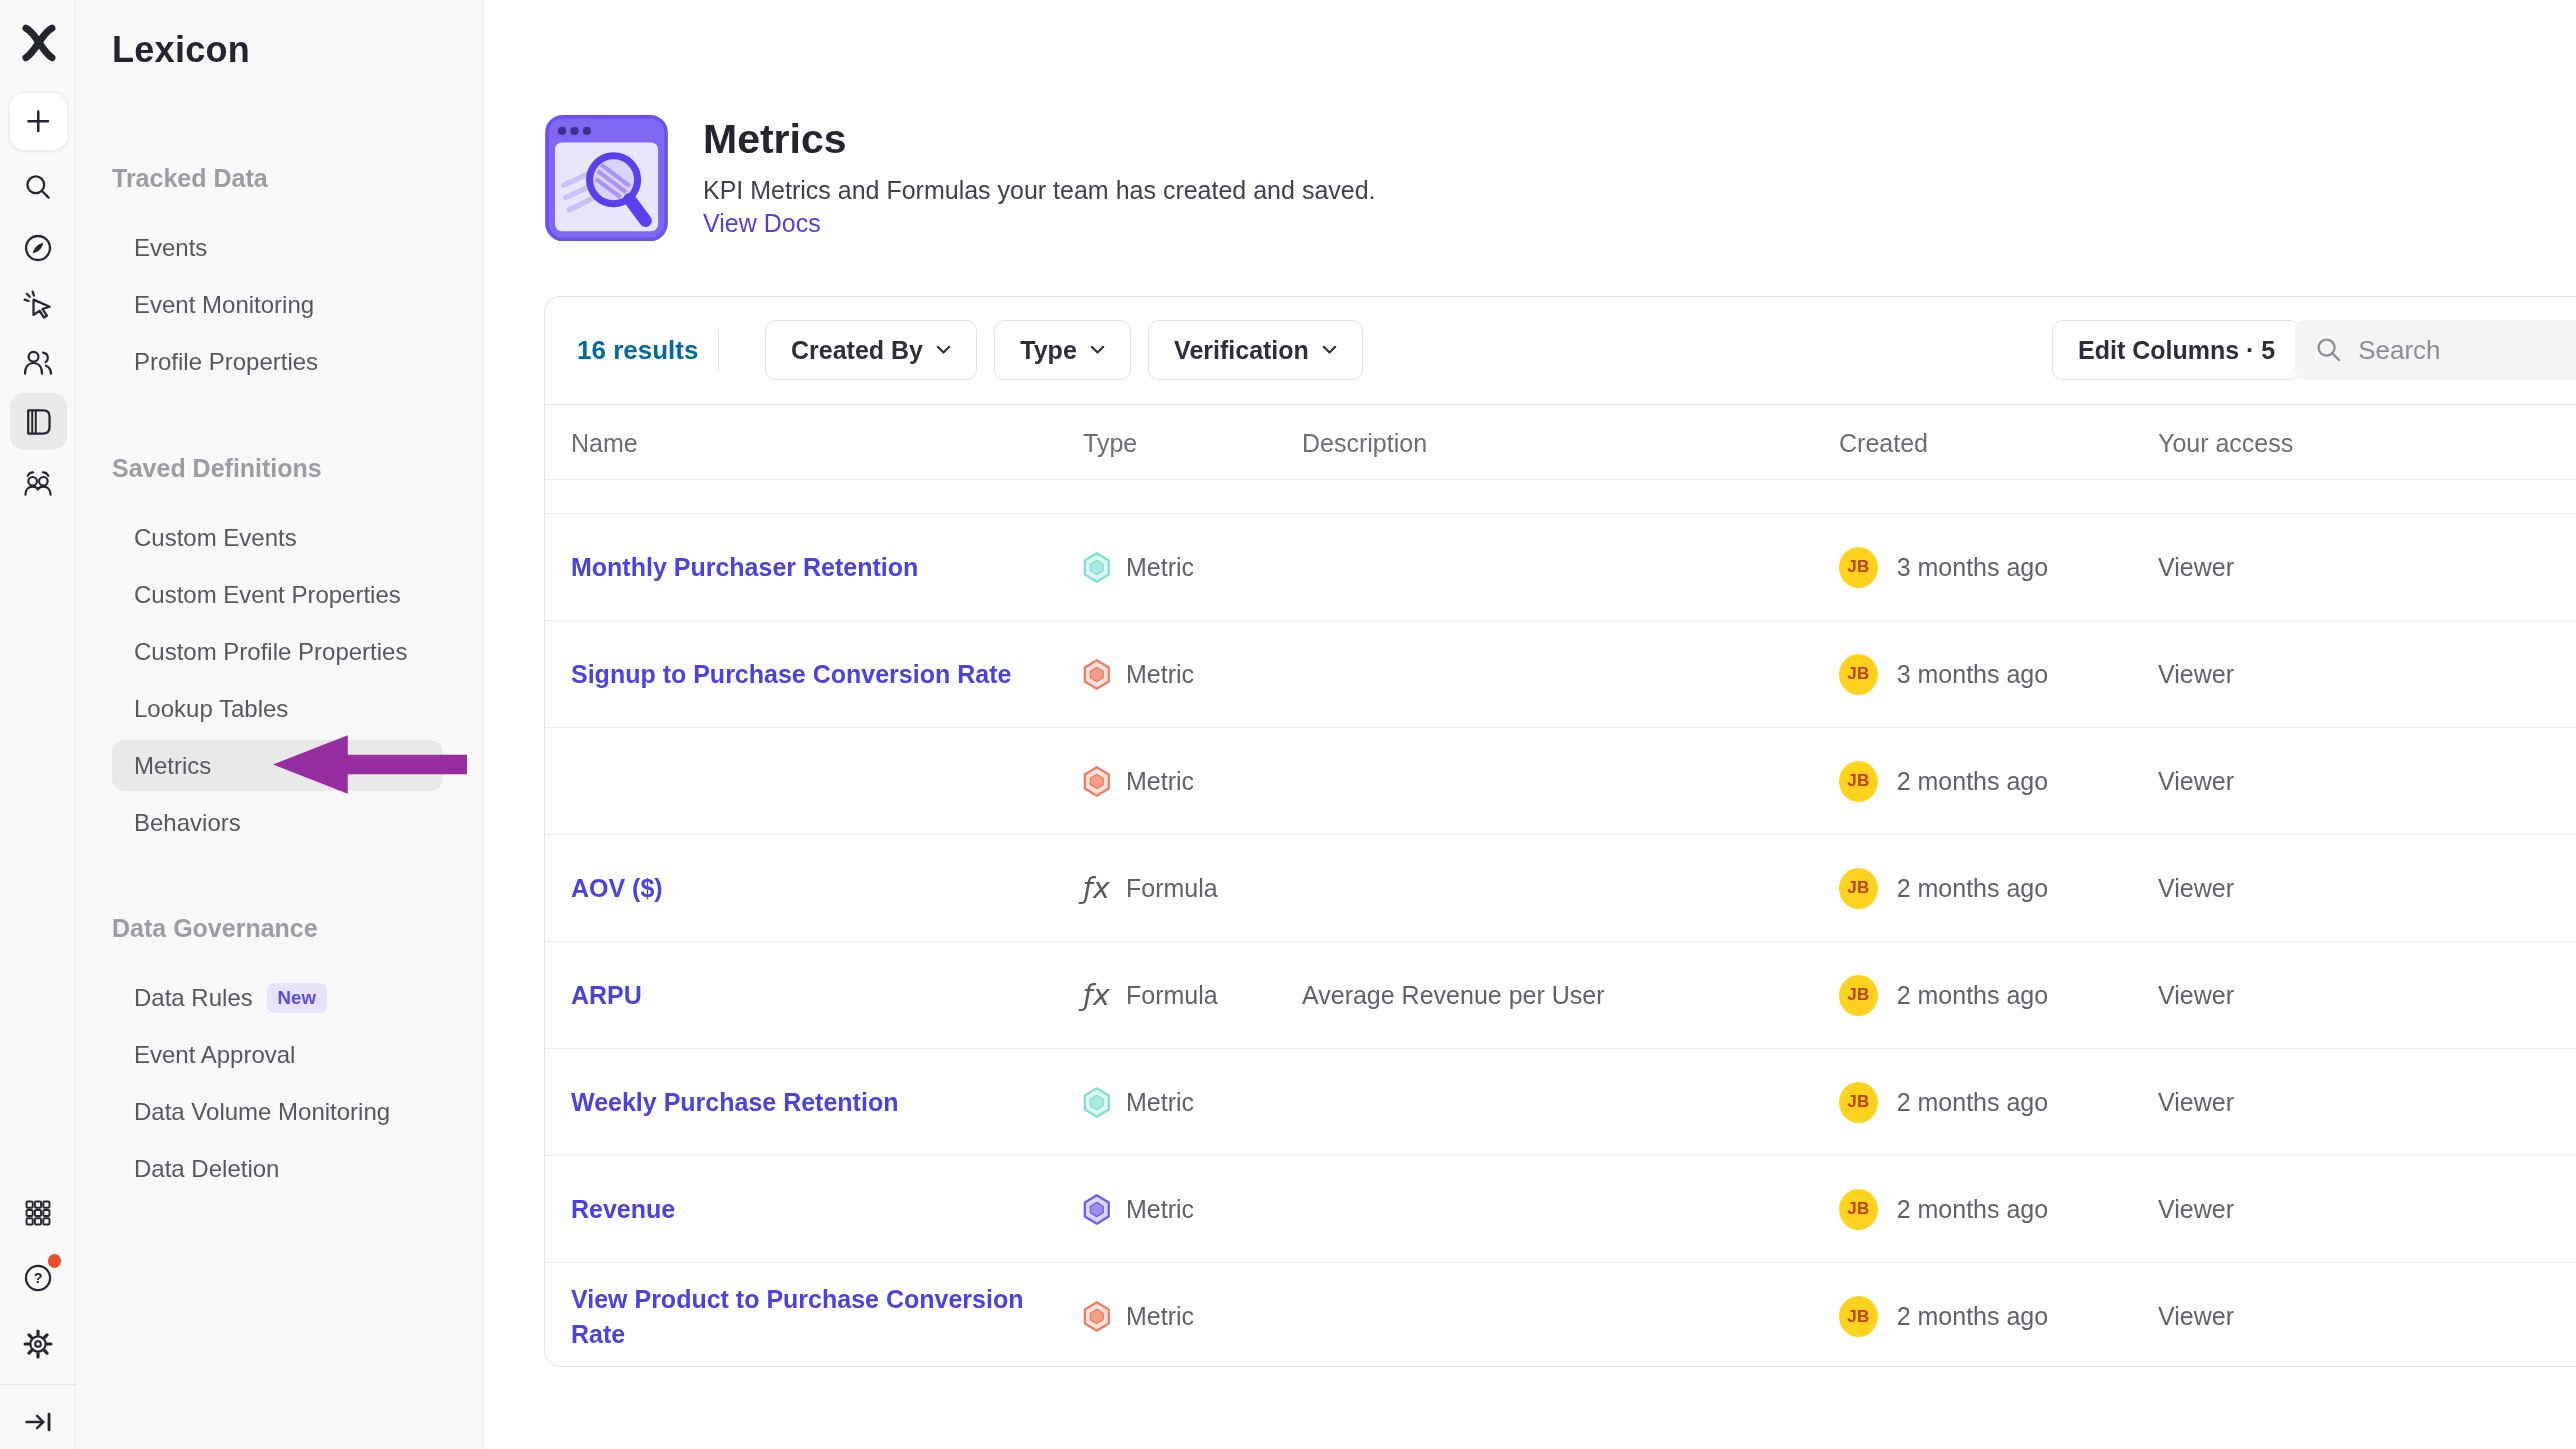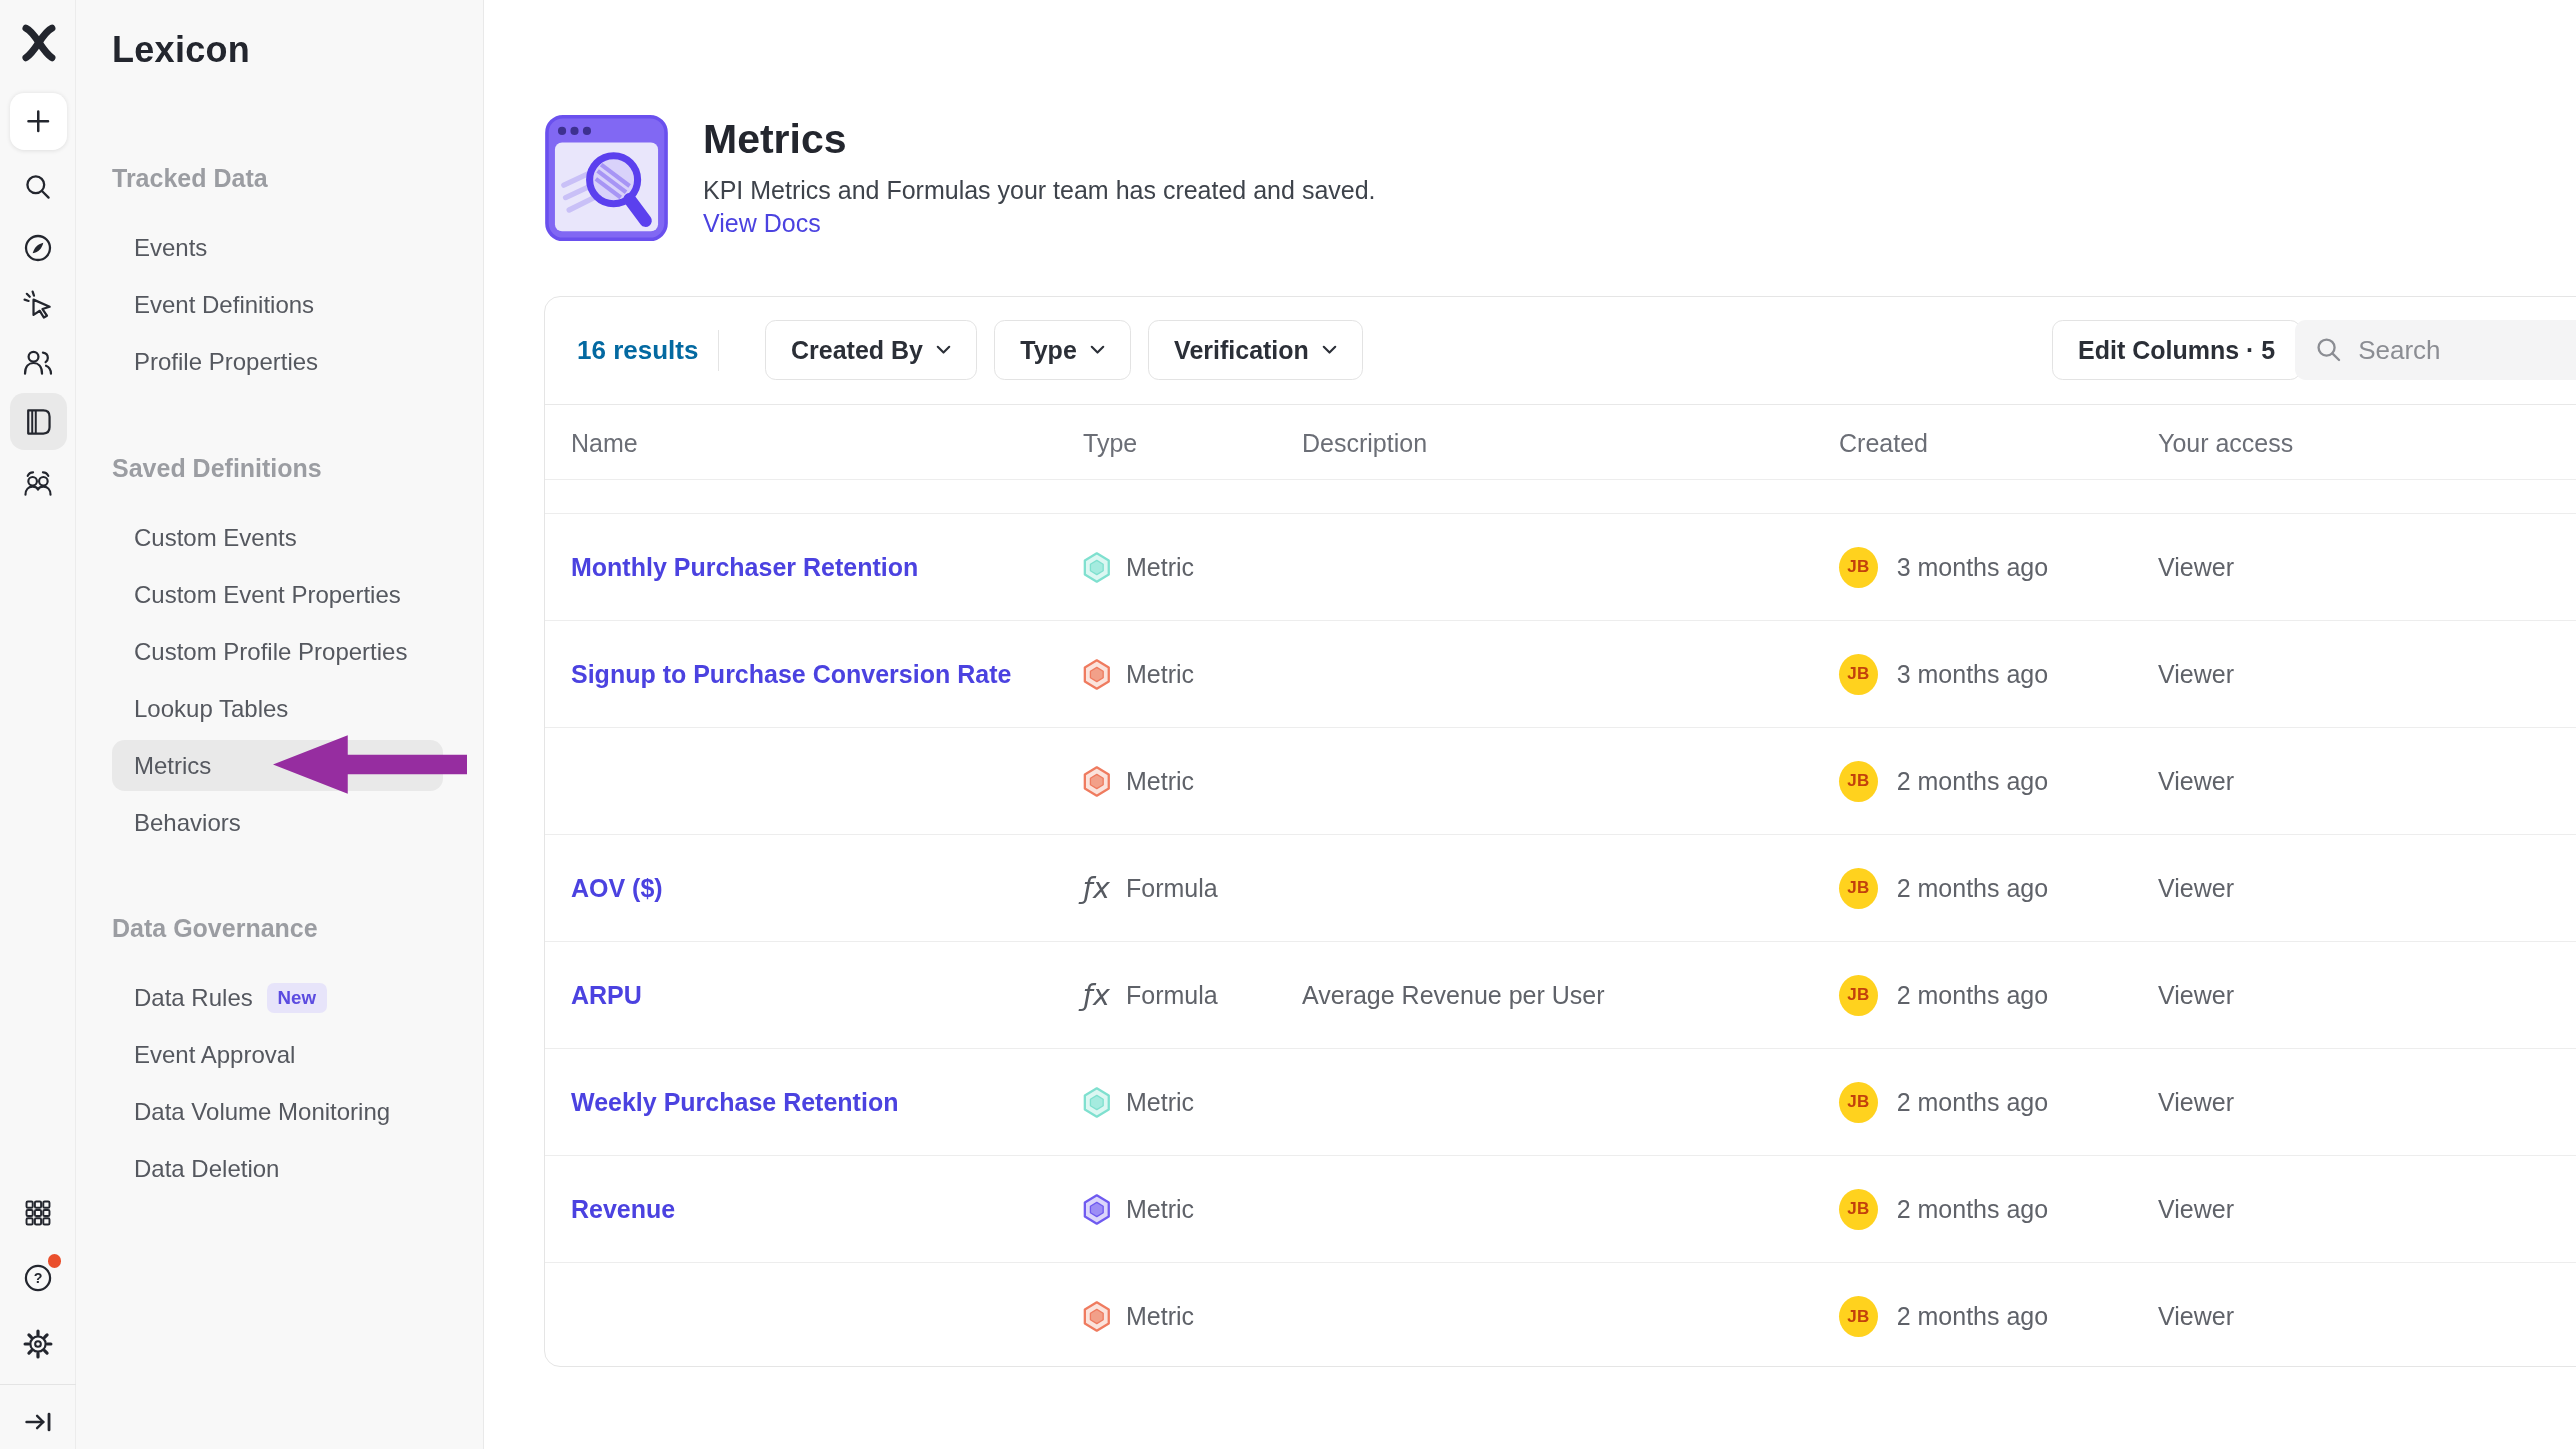--- a/index.html
+++ b/index.html
@@ -162,21 +162,21 @@
 </div>
 
 <div class="sidebar">
   <div class="sb-title">Lexicon</div>
   <div class="sb-body" id="sb-body">
       <div class="sb-section-label">Tracked Data</div>
       <div class="sb-item first">
         <span>Events</span>
       </div>
       <div class="sb-item">
-        <span>Event Definitions</span>
+        <span>Event Monitoring</span>
       </div>
       <div class="sb-item">
         <span>Profile Properties</span>
       </div>
       <div class="sb-section-label later">Saved Definitions</div>
       <div class="sb-item first">
         <span>Custom Events</span>
       </div>
       <div class="sb-item">
         <span>Custom Event Properties</span>
@@ -400,20 +400,21 @@
     </div>
     <div class="cell cx3"></div>
     <div class="cell cx4">
       <span class="avatar" style="background: rgb(255, 210, 30);">JB</span>
       <span class="created-text">2 months ago</span>
     </div>
     <div class="cell cx5">Viewer</div>
   </div>
 
   <div class="t-row">
+    <a class="cell cx1 c-name" style="color: rgb(75, 66, 224);">View Product to Purchase Conversion Rate</a>
     <div class="cell cx2">
       <span class="type-ic">
               <svg width="27.6" height="31" viewBox="0 0 31 35">
                 <polygon points="15.5,1.5 29,9.5 29,25.5 15.5,33.5 2,25.5 2,9.5" fill="#fbe3dc" stroke="#ef7b5f" stroke-width="2.6" stroke-linejoin="round"></polygon>
                 <polygon points="15.5,9.5 22.7,13.8 22.7,21.2 15.5,25.5 8.3,21.2 8.3,13.8" fill="#f2a089" stroke="#ef7b5f" stroke-width="1.5" stroke-linejoin="round"></polygon>
               </svg>
             </span>
       <span class="type-label">Metric</span>
     </div>
     <div class="cell cx3"></div>

